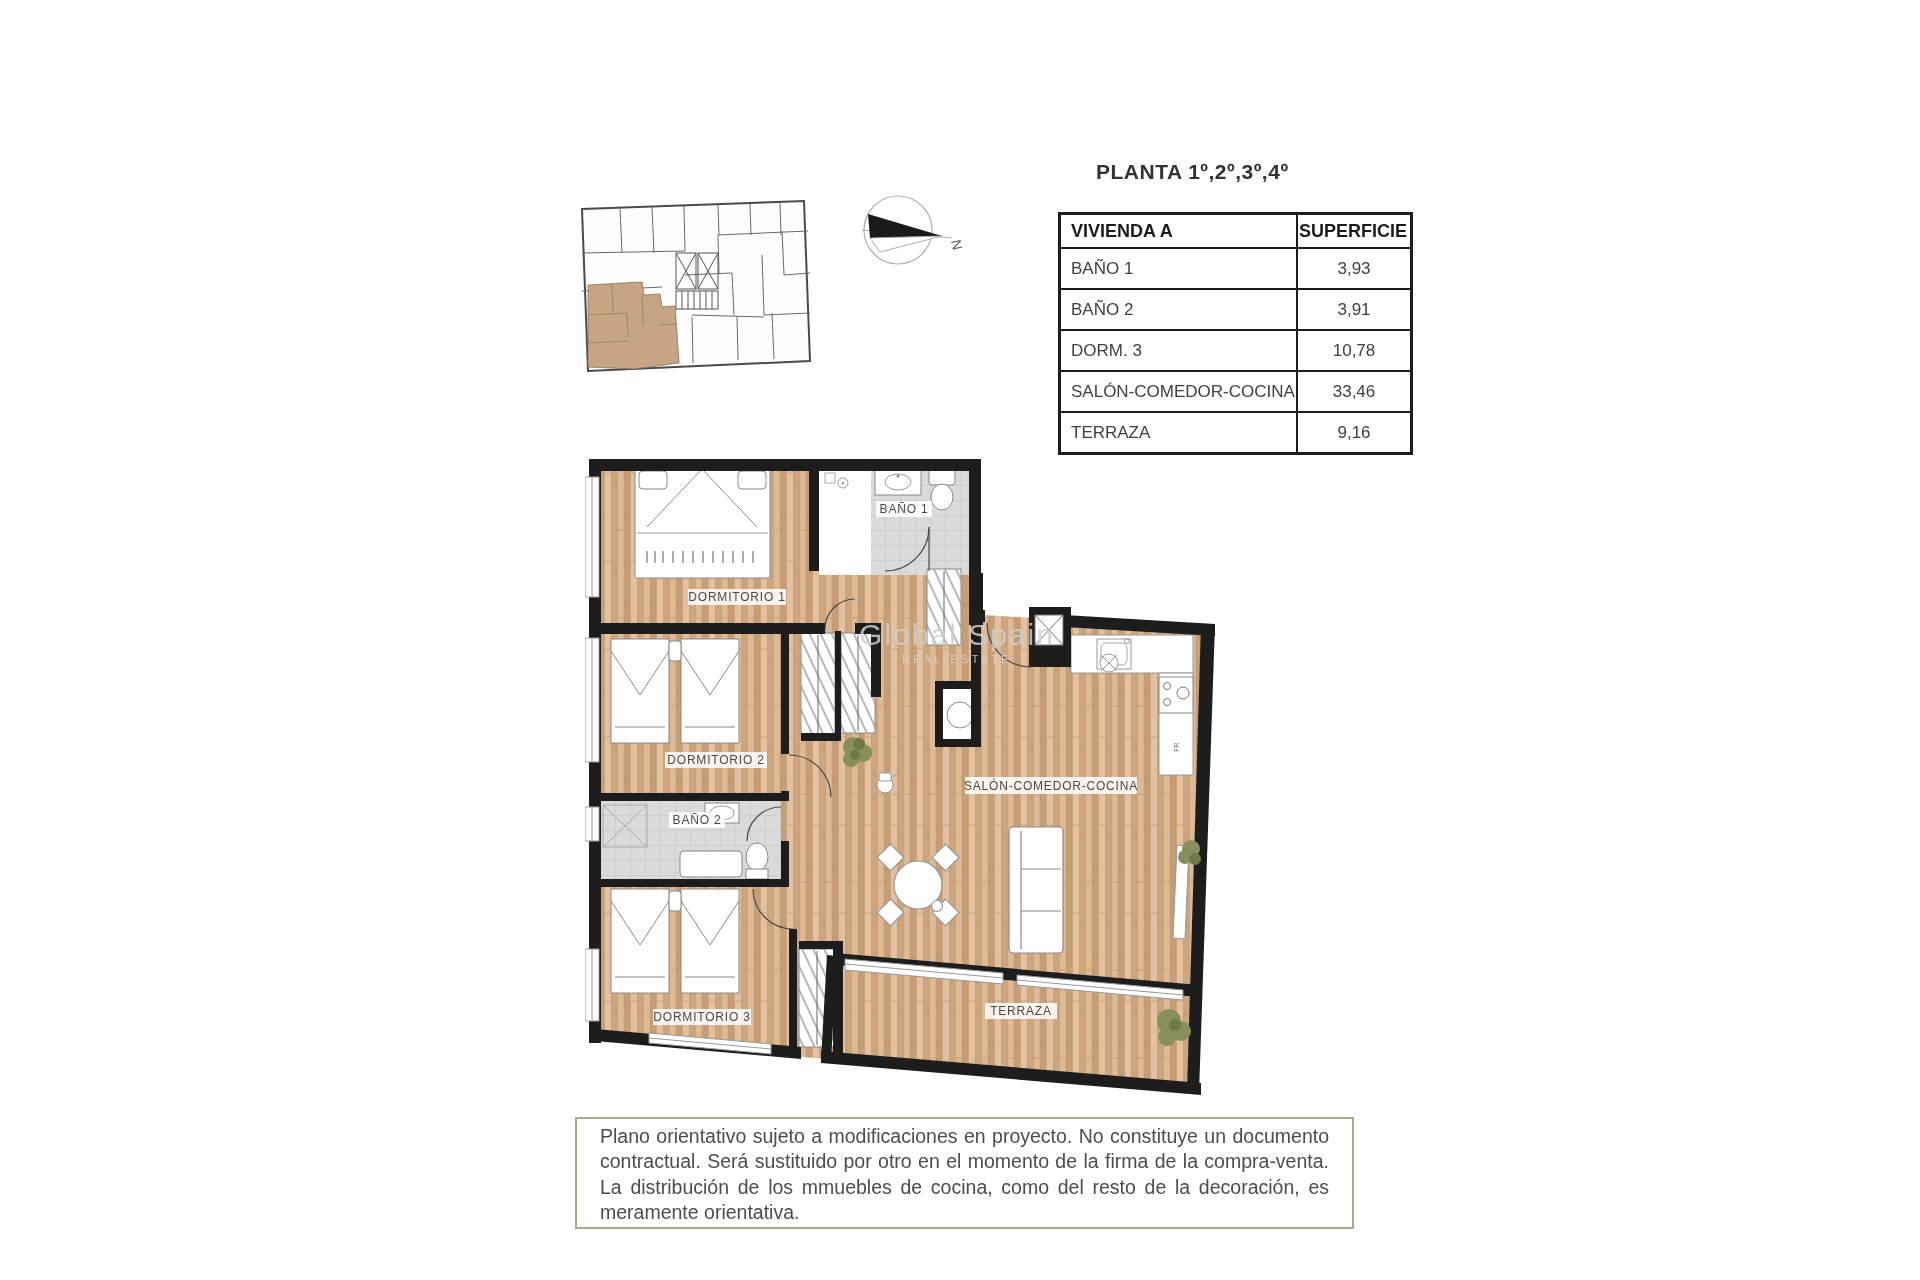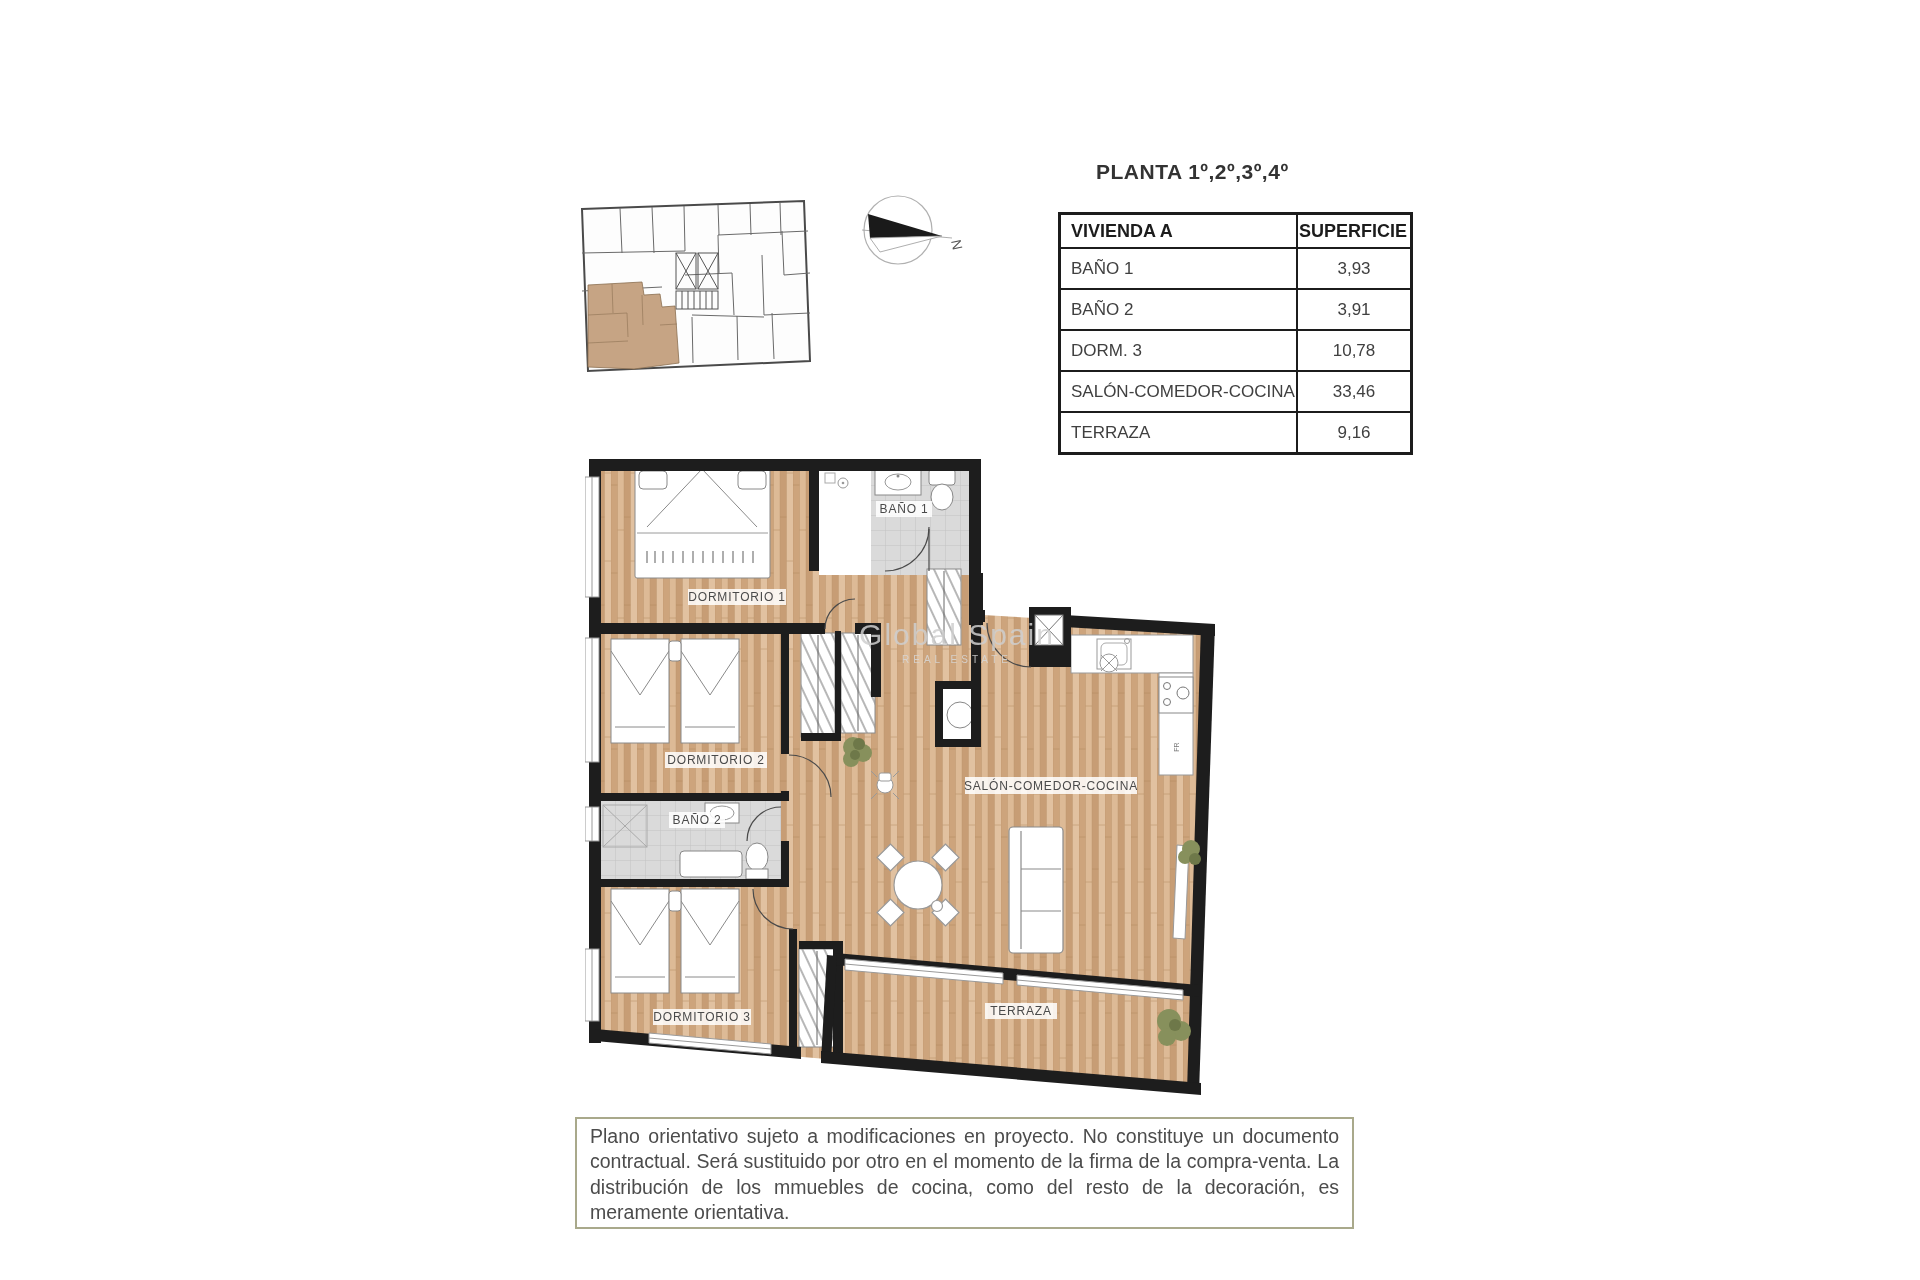--- a/index.html
+++ b/index.html
@@ -13,21 +13,21 @@
   table.areas{border-collapse:collapse;border:3px solid #1c1c1c;table-layout:fixed;width:335px;}
   table.areas td{border:2px solid #1c1c1c;font-size:17px;color:#404040;vertical-align:middle;}
   td.c1{width:225px;padding:0 0 0 10px;}
   td.c2{width:110px;text-align:center;}
   tr.hdr td{font-weight:bold;color:#1c1c1c;font-size:18px;height:30px;}
   tr.r td{height:37px;}
   tr.tot td{font-weight:bold;color:#1c1c1c;font-size:16.5px;height:34px;}
   tr.tot2 td{font-weight:bold;color:#1c1c1c;font-size:16.5px;height:44px;line-height:1.25;}
   
   #disclaimer{left:575px;top:1117px;width:779px;height:112px;border:2px solid #a9a98b;
-      box-sizing:border-box;padding:5px 13px;font-size:19.5px;line-height:1.3;color:#4c4c4c;
+      box-sizing:border-box;padding:5px 23px;font-size:19.5px;line-height:1.3;color:#4c4c4c;
       text-align:justify;}
   svg text{font-family:"Liberation Sans",sans-serif;}
   .roomlabel{font-size:12px;fill:#4a4a4a;letter-spacing:.8px;text-anchor:middle;}
   .chip{fill:#ffffff;opacity:.85;}
 </style>
 </head>
 <body>
 
 <div id="canvas">
 

